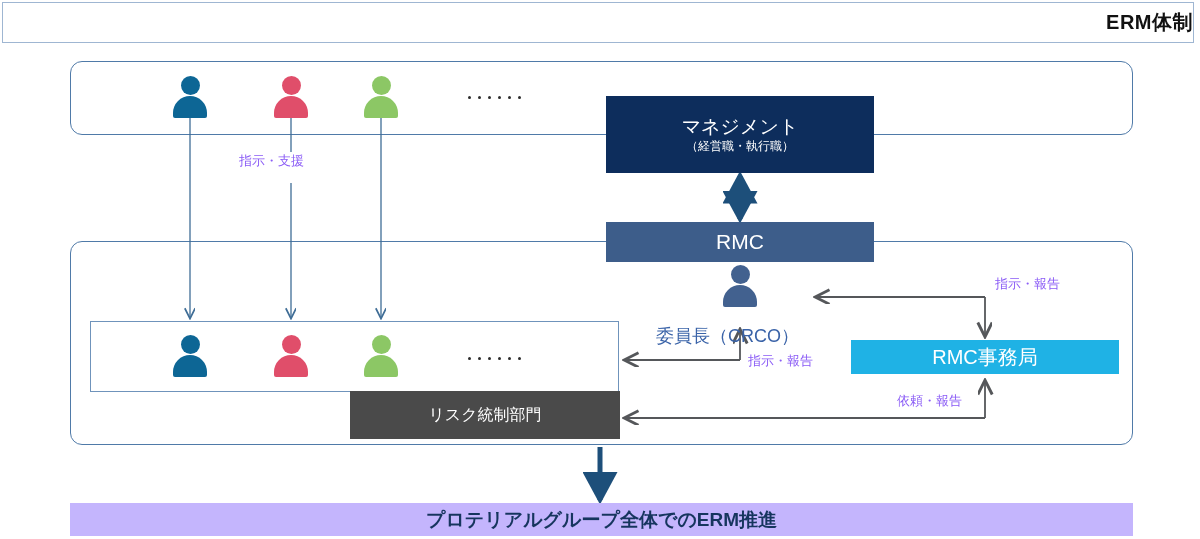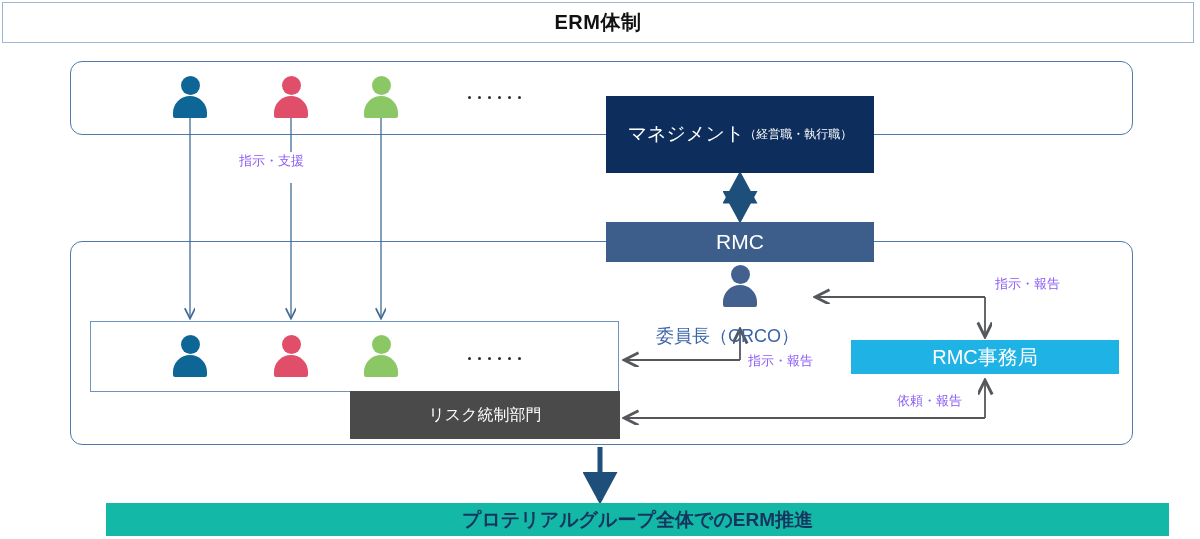--- a/index.html
+++ b/index.html
@@ -14,21 +14,21 @@
     background:#ffffff;
     overflow:hidden;
   }
   .abs{position:absolute;}
 
   
   .title-bar{
     left:2px; top:2px; width:1192px; height:41px;
     border:1px solid #9fb6d2;
     box-sizing:border-box;
-    display:flex; align-items:center; justify-content:center;
+    display:flex; align-items:center; justify-content:flex-end;
     background:#ffffff;
   }
   .title-bar .t{
     font-size:20px; font-weight:bold; color:#111111; letter-spacing:.5px;
   }
 
   
   .panel{
     border:1.4px solid #4f7aa8;
     border-radius:12px;
@@ -64,21 +64,21 @@
 
   
   .dots{
     display:flex; gap:7px; align-items:center;
   }
   .dots i{ display:block;width:3px;height:3px;border-radius:50%;background:#2b2b2b; }
 
   
   .box{
     box-sizing:border-box;
-    display:flex;flex-direction:row;
+    display:flex;flex-direction:column;
     align-items:center;justify-content:center;
     color:#ffffff;
     text-align:center;
   }
   .mgmt{
     left:606px; top:96px; width:268px; height:77px;
     background:#0d2d5c;
     font-size:19px; line-height:1.28;
   }
   .mgmt .l2{ font-size:12px; }
@@ -93,23 +93,23 @@
     font-size:20px;
     justify-content:center;
   }
   .risk-dept{
     left:350px; top:391px; width:270px; height:48px;
     background:#4a4a4a;
     font-size:16px;
   }
   .banner{
     left:70px; top:503px; width:1063px; height:33px;
-    background:#14b8a6;
+    background:#c4b5fd;
     color:#16355e;
-    font-size:19px; font-weight:bold;margin-left:36px;
+    font-size:19px; font-weight:bold;
   }
 
   
   .lbl{
     font-size:13px; color:#8b5cf6; white-space:nowrap;
     background:#ffffff; padding:0 3px;
   }
   .lbl-crco{
     font-size:18px; color:#3a63a8; white-space:nowrap;margin-top:16px;
   }

